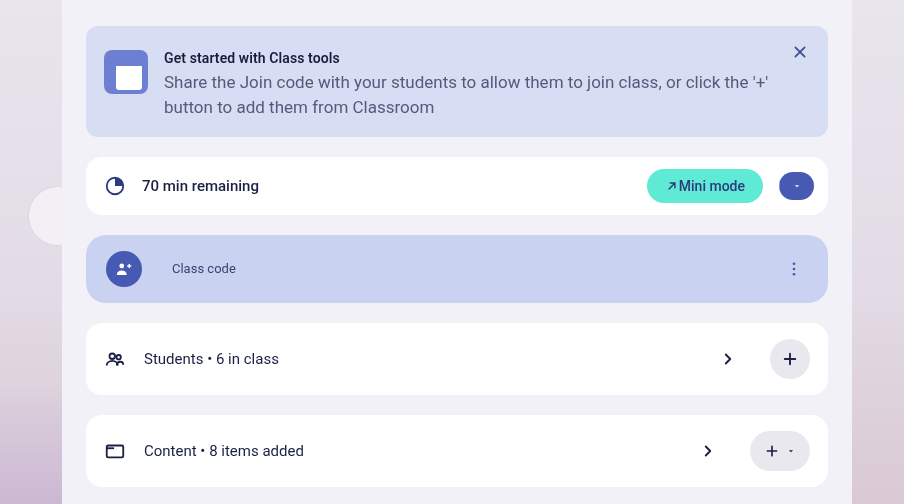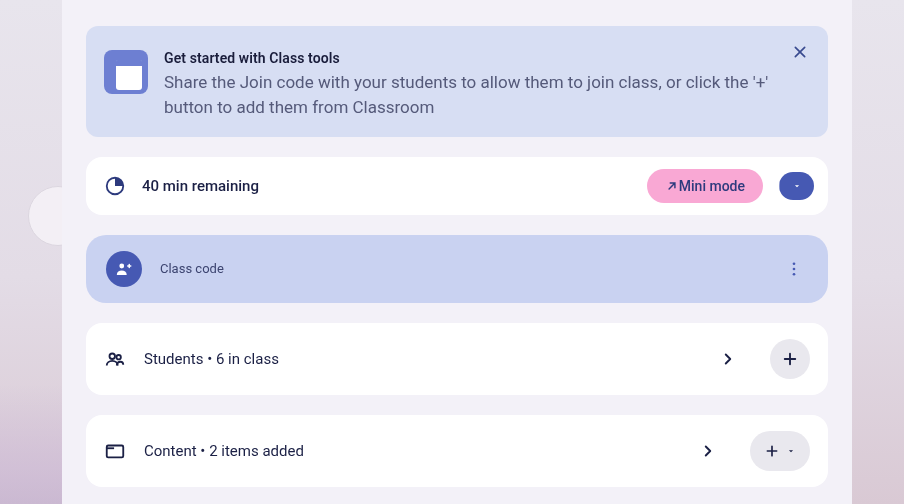--- a/index.html
+++ b/index.html
@@ -90,21 +90,21 @@
     padding: 12px 14px 12px 18px;
     gap: 16px;
   }
   .timer-icon {
     width: 22px; height: 22px; flex: none;
     color: #2d3a7d;
   }
   .timer-text { font-size: 15px; font-weight: 500; color: #1b2045; flex: 1; }
   .mini-mode {
     display: inline-flex; align-items: center; gap: 0;
-    background: #f9a8d4;
+    background: #5eead4;
     color: #2d3a7d;
     font-size: 14px; font-weight: 500;
     padding: 9px 18px;
     border-radius: 999px;
     cursor: pointer;
   }
   .end-group {
     display: inline-flex;
     border-radius: 999px;
     overflow: hidden;
@@ -125,21 +125,21 @@
     display: flex; align-items: center;
   }
 
   
   .code-card {
     background: #c9d2f1;
     border-radius: 20px;
     padding: 16px 20px;
     display: flex;
     align-items: center;
-    gap: 18px;
+    gap: 30px;
     position: relative;
   }
   .code-avatar {
     width: 36px; height: 36px; flex: none;
     border-radius: 50%;
     background: #4659b3;
     display: flex; align-items: center; justify-content: center;
     color: #fff;
   }
   .code-text { flex: 1; }
@@ -225,21 +225,21 @@
     </div>
   </div>
 
   <div class="card timer-row">
     <span class="timer-icon">
       <svg width="22" height="22" viewBox="0 0 24 24" fill="none" stroke="currentColor" stroke-width="2">
           <circle cx="12" cy="12" r="9"></circle>
           <path d="M12 3 A9 9 0 0 1 21 12 L12 12 Z" fill="currentColor" stroke="none"></path>
         </svg>
     </span>
-    <div class="timer-text">40 min remaining</div>
+    <div class="timer-text">70 min remaining</div>
     <div class="mini-mode">
       <span>
         <svg width="14" height="14" viewBox="0 0 24 24" fill="none" stroke="currentColor" stroke-width="2.5" stroke-linecap="round">
             <path d="M7 17L17 7M9 7h8v8"></path>
           </svg>
       </span>
       <span>Mini mode</span>
     </div>
     <div class="end-group">
       <div class="end-drop">
@@ -300,21 +300,21 @@
     </div>
   </div>
 
   <div class="card row">
     <span class="icon">
       <svg width="22" height="22" viewBox="0 0 24 24" fill="none" stroke="currentColor" stroke-width="2">
           <rect x="3" y="6" width="18" height="13" rx="1.5"></rect>
           <path d="M3 9h8"></path>
         </svg>
     </span>
-    <div class="label">Content • 2 items added</div>
+    <div class="label">Content • 8 items added</div>
     <div class="chev">
       <span>
         <svg width="18" height="18" viewBox="0 0 24 24" fill="none" stroke="currentColor" stroke-width="2.5" stroke-linecap="round" stroke-linejoin="round">
             <path d="M9 6l6 6-6 6"></path>
           </svg>
       </span>
     </div>
     <div class="pill-btn">
       <span>
         <svg width="16" height="16" viewBox="0 0 24 24" fill="none" stroke="currentColor" stroke-width="2.5" stroke-linecap="round">

